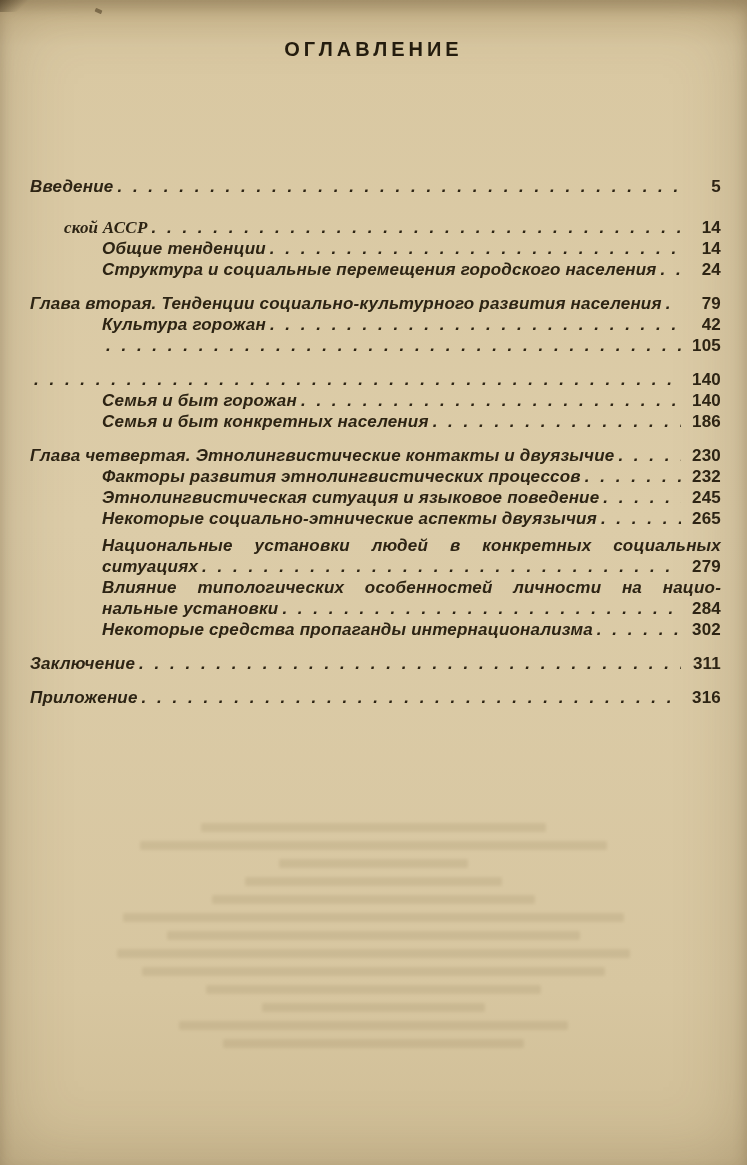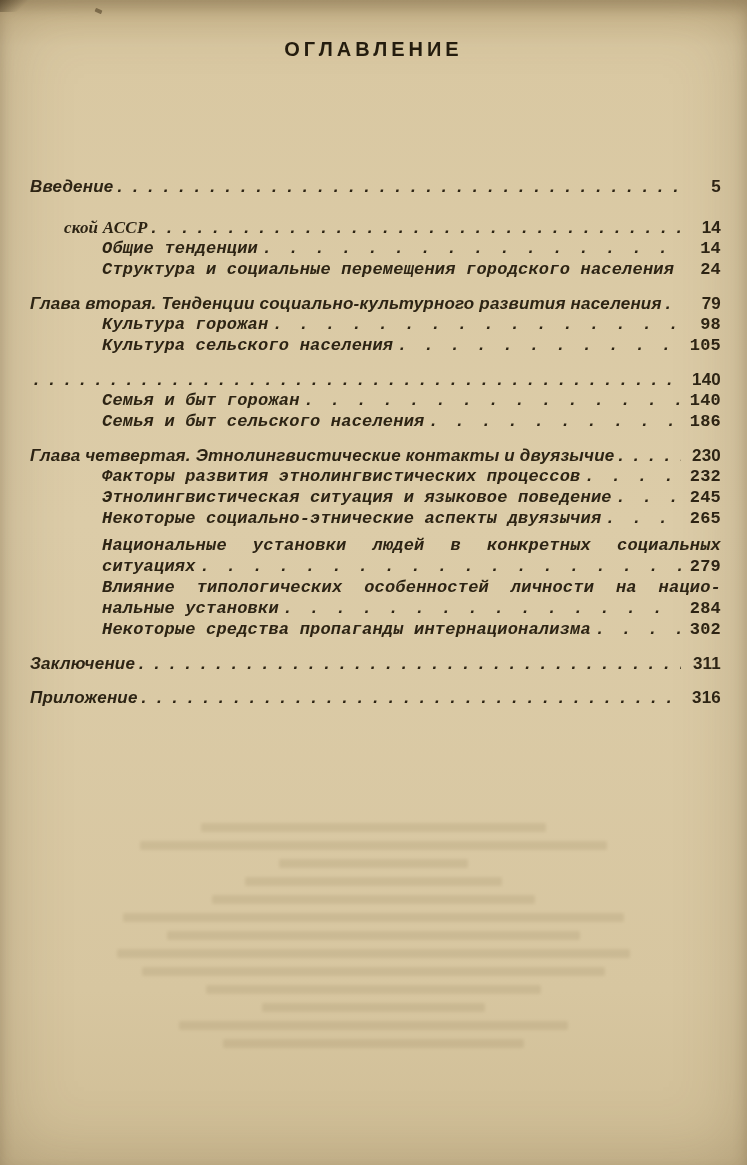--- a/index.html
+++ b/index.html
@@ -33,21 +33,21 @@
     position:absolute; top:176px; left:30px; right:26px;
     font-style:italic; font-weight:700;
     font-size:17px; line-height:21px;
     letter-spacing:.2px;
   }
   .entry { display:flex; align-items:baseline; }
   .label { white-space:nowrap; }
   .dots { flex:1 1 auto; overflow:hidden; white-space:nowrap; margin:0 4px; letter-spacing:3px; min-width:0; }
   .dots::after { content:". . . . . . . . . . . . . . . . . . . . . . . . . . . . . . . . . . . . . . . . . . . . . . . . . . . . . . . . . . . . . . . . . . . . . ."; }
   .pagenum { font-style:normal; font-weight:700; min-width:36px; text-align:right; }
-  .lvl1 { padding-left:72px;font-family:Liberation Mono, monospace; }
+  .lvl1 { padding-left:72px; }
   .indent-cont { padding-left:34px;font-family:Liberation Serif, serif; }
   .just { text-align:justify; text-align-last:justify; }
   .gap { margin-top:13px; }
   .gap-lg { margin-top:20px; }
   .gap-sm { margin-top:6px; }
   
   .ghost { position:absolute; top:814px; left:95px; right:95px; }
   .ghost .gline {
     height:9px; margin:9px auto; border-radius:2px;
     background:#7b6740; opacity:.13; filter:blur(1.4px);
@@ -96,42 +96,41 @@
 
     <div class="entry gap">
       <span class="label">Глава вторая. Тенденции социально-культурного развития населения</span>
       <span class="dots"></span>
       <span class="pagenum">79</span>
     </div>
 
     <div class="entry lvl1">
       <span class="label">Культура горожан</span>
       <span class="dots"></span>
-      <span class="pagenum">98</span>
-    </div>
-
-    <div class="entry lvl1">
-      <span class="label">Культура сельского населения</span>
+      <span class="pagenum">42</span>
+    </div>
+
+    <div class="entry lvl1">
       <span class="dots"></span>
       <span class="pagenum">105</span>
     </div>
 
     <div class="entry gap">
       <span class="dots"></span>
       <span class="pagenum">140</span>
     </div>
 
     <div class="entry lvl1">
       <span class="label">Семья и быт горожан</span>
       <span class="dots"></span>
       <span class="pagenum">140</span>
     </div>
 
     <div class="entry lvl1">
-      <span class="label">Семья и быт сельского населения</span>
+      <span class="label">Семья и быт конкретных населения</span>
       <span class="dots"></span>
       <span class="pagenum">186</span>
     </div>
 
     <div class="entry gap">
       <span class="label">Глава четвертая. Этнолингвистические контакты и двуязычие</span>
       <span class="dots"></span>
       <span class="pagenum">230</span>
     </div>
 

